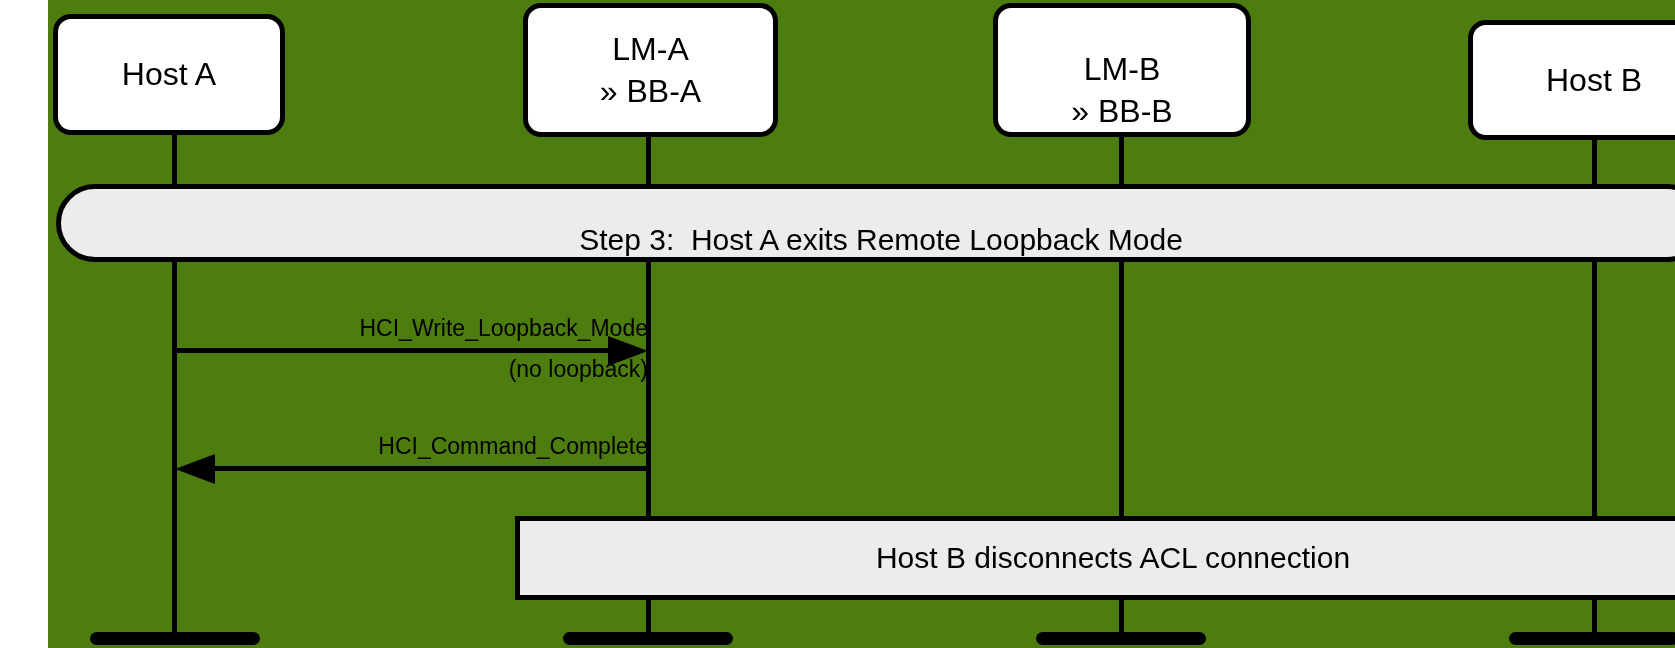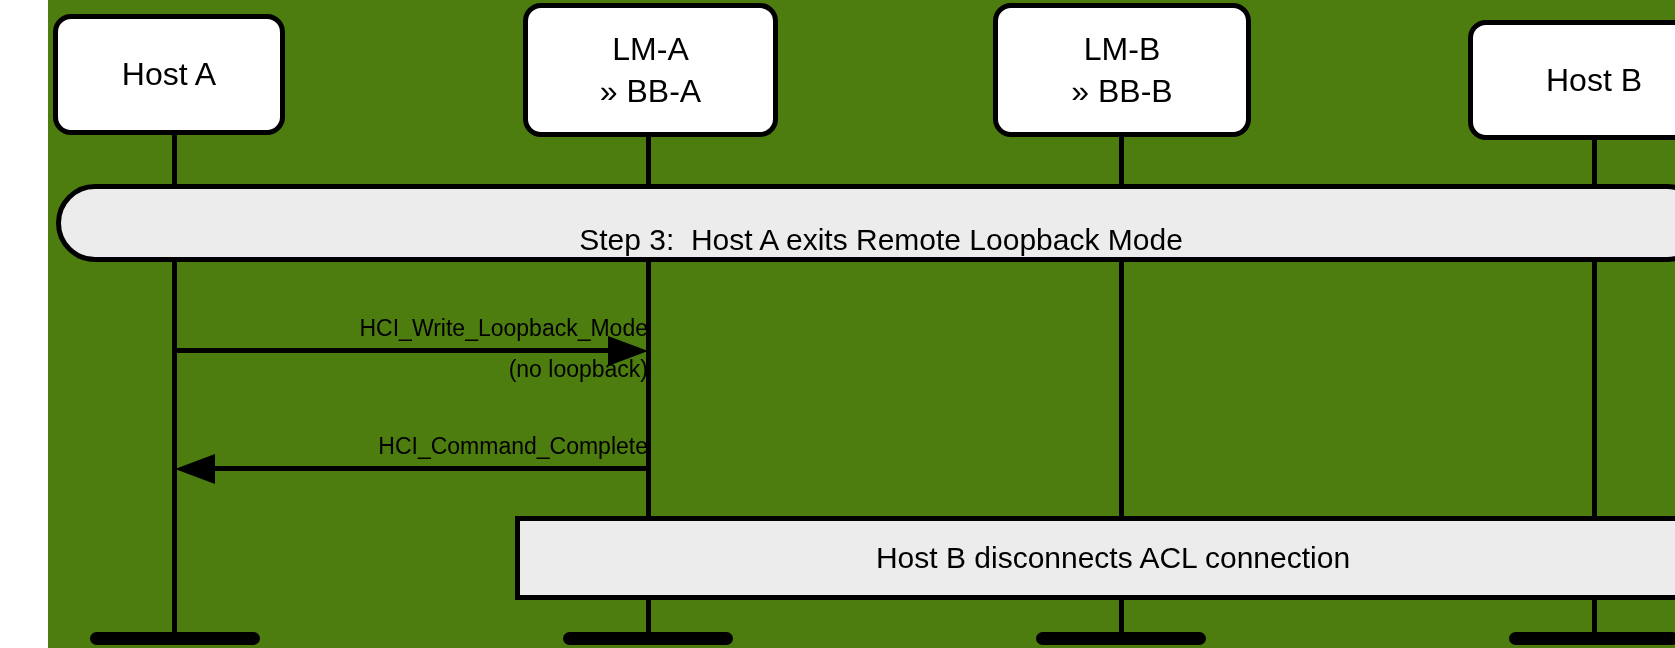--- a/index.html
+++ b/index.html
@@ -28,21 +28,21 @@
     flex-direction: column;
     align-items: center;
     justify-content: center;
     text-align: center;
     font-size: 32px;
     line-height: 1.32;
     z-index: 3;
   }
   .actor-hosta { left: 5px;    top: 14px; width: 232px; height: 121px; }
   .actor-lma   { left: 475px;  top: 3px;  width: 255px; height: 134px; }
-  .actor-lmb   { left: 945px;  top: 3px;  width: 258px; height: 134px; }
+  .actor-lmb   { left: 945px;  top: 3px;  width: 258px; height: 134px; justify-content: flex-end; }
   .actor-hostb { left: 1420px; top: 20px; width: 252px; height: 120px; }
 
   
   .vline {
     position: absolute;
     width: 5px;
     background: #000;
     z-index: 1;
   }
   .vl-a  { left: 124px;  }

